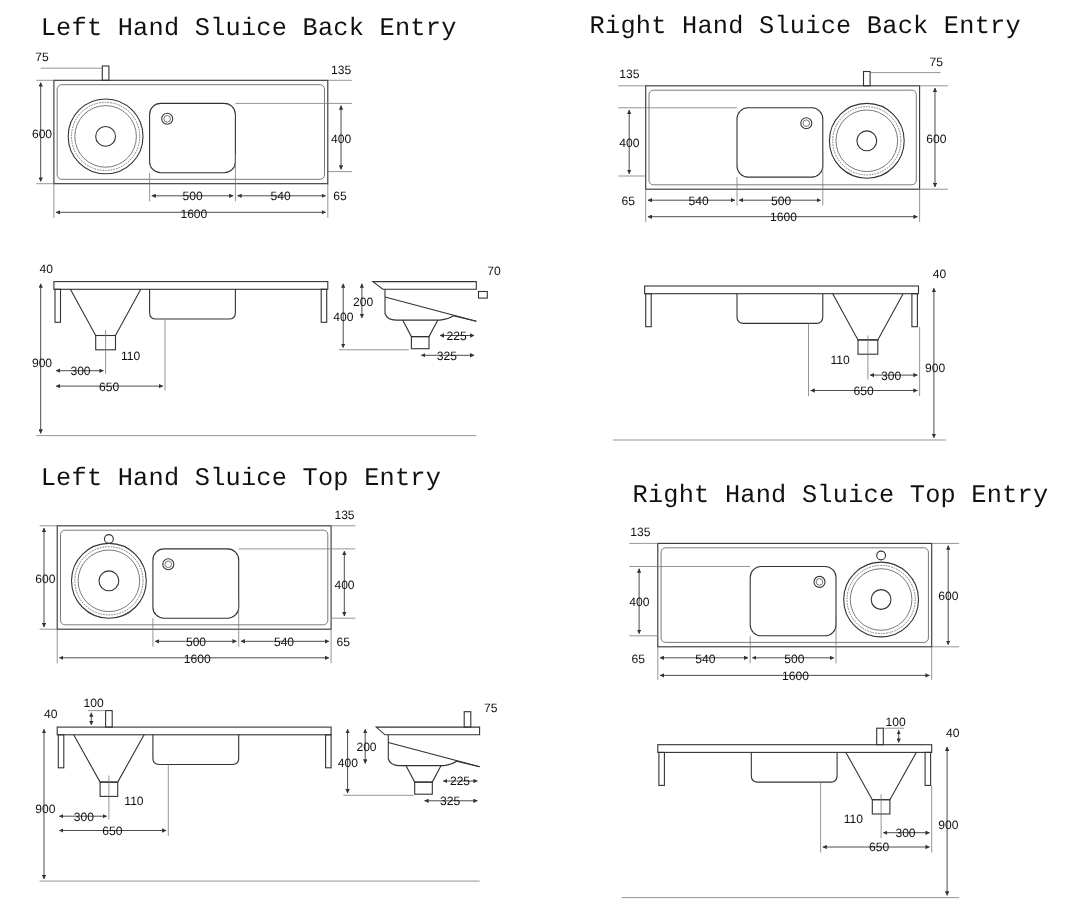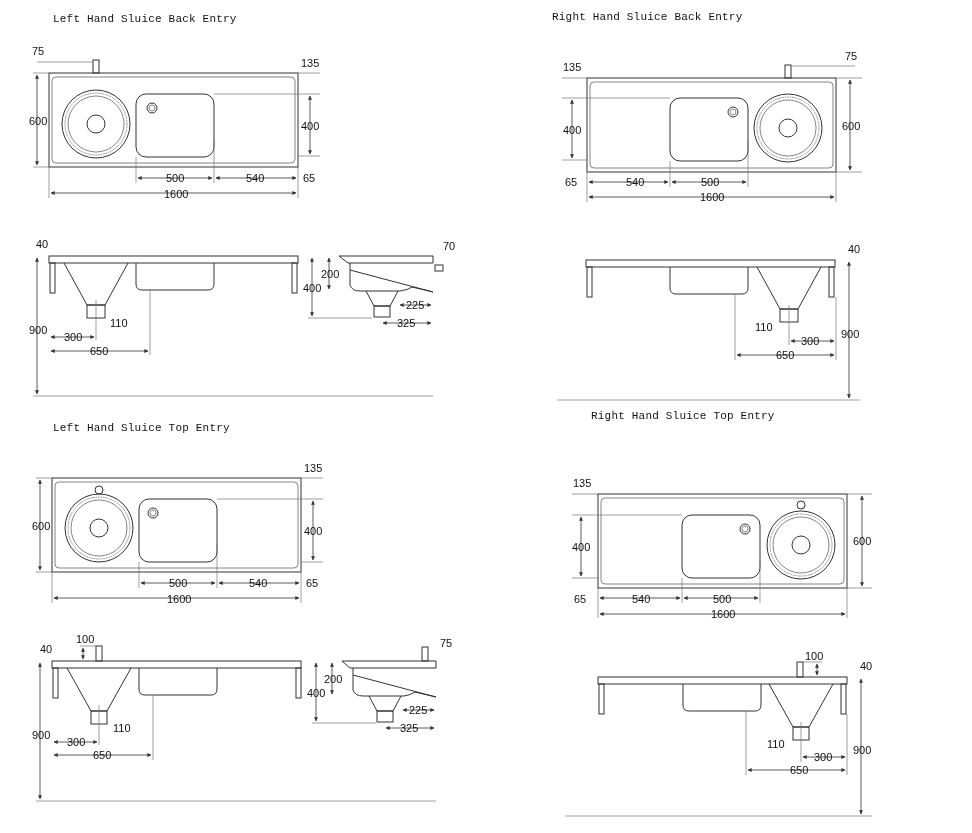--- a/index.html
+++ b/index.html
@@ -1,31 +1,31 @@
 <!DOCTYPE html>
 <html><head>
 <meta charset="utf-8">
 <style>
   html,body{margin:0;padding:0;background:#fff;}
   body{width:972px;height:833px;position:relative;overflow:hidden;font-family:"Liberation Sans",sans-serif;}
-  .title{position:absolute;font-family:"Liberation Mono","DejaVu Sans Mono",monospace;font-size:11px;color:#111;white-space:nowrap;letter-spacing:0.2px;margin-left:16px;}
+  .title{position:absolute;font-family:"Liberation Mono","DejaVu Sans Mono",monospace;font-size:23px;color:#111;white-space:nowrap;letter-spacing:0.2px;}
   svg{position:absolute;left:0;top:0;}
   .dim{font-family:"Liberation Sans",sans-serif;font-size:11px;fill:#111;}
   .ln{stroke:#333;stroke-width:1;fill:none;}
   .thin{stroke:#666;stroke-width:0.8;fill:none;}
   .ext{stroke:#777;stroke-width:0.7;fill:none;}
   .dl{stroke:#333;stroke-width:0.8;fill:none;}
 </style>
 </head>
 <body>
 
 <div class="title" style="left:37px;top:13px;">Left Hand Sluice Back Entry</div>
 <div class="title" style="left:536px;top:11px;">Right Hand Sluice Back Entry</div>
 <div class="title" style="left:37px;top:422px;">Left Hand Sluice Top Entry</div>
-<div class="title" style="left:575px;top:410px;">Right Hand Sluice Top Entry</div>
+<div class="title" style="left:575px;top:437px;">Right Hand Sluice Top Entry</div>
 
 <svg width="972" height="833" viewBox="0 0 972 833">
   <defs>
     <marker id="ar" viewBox="0 0 6 6" refX="5.5" refY="3" markerWidth="5" markerHeight="5" orient="auto-start-reverse">
       <path d="M0,0 L6,3 L0,6 z" fill="#333"></path>
     </marker>
   </defs>
 
   <g>
     <rect class="ln" x="49" y="73" width="249" height="94"></rect>

